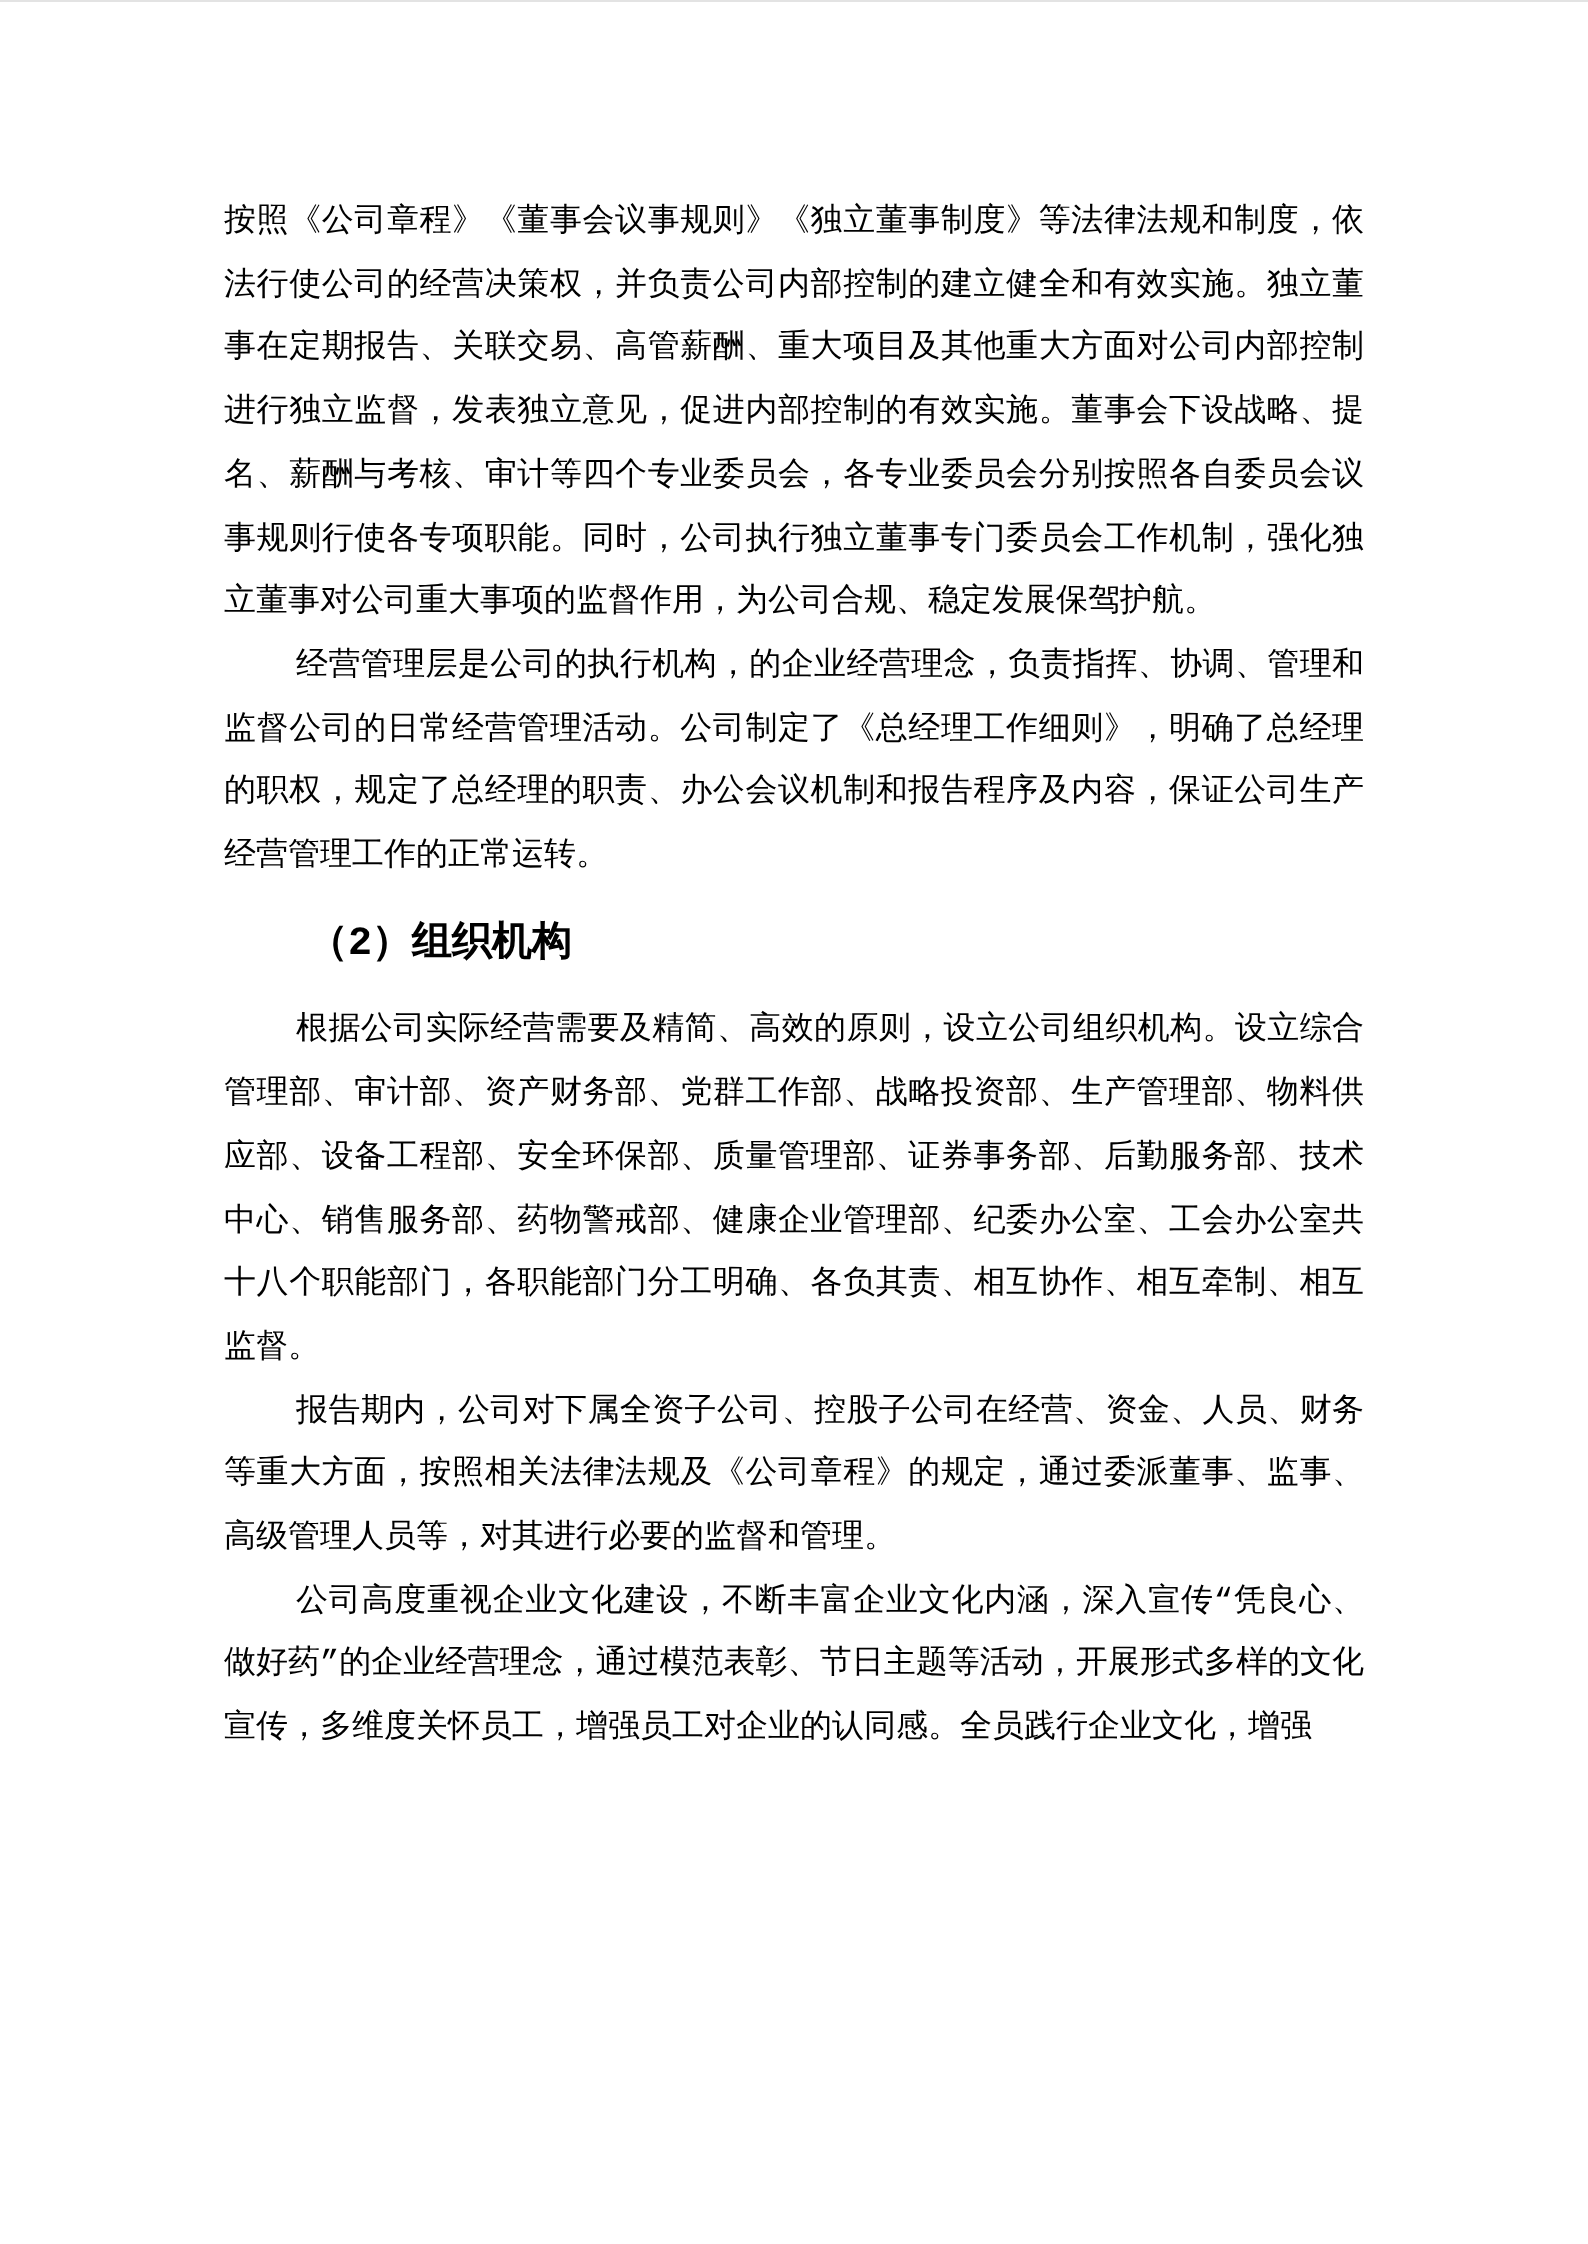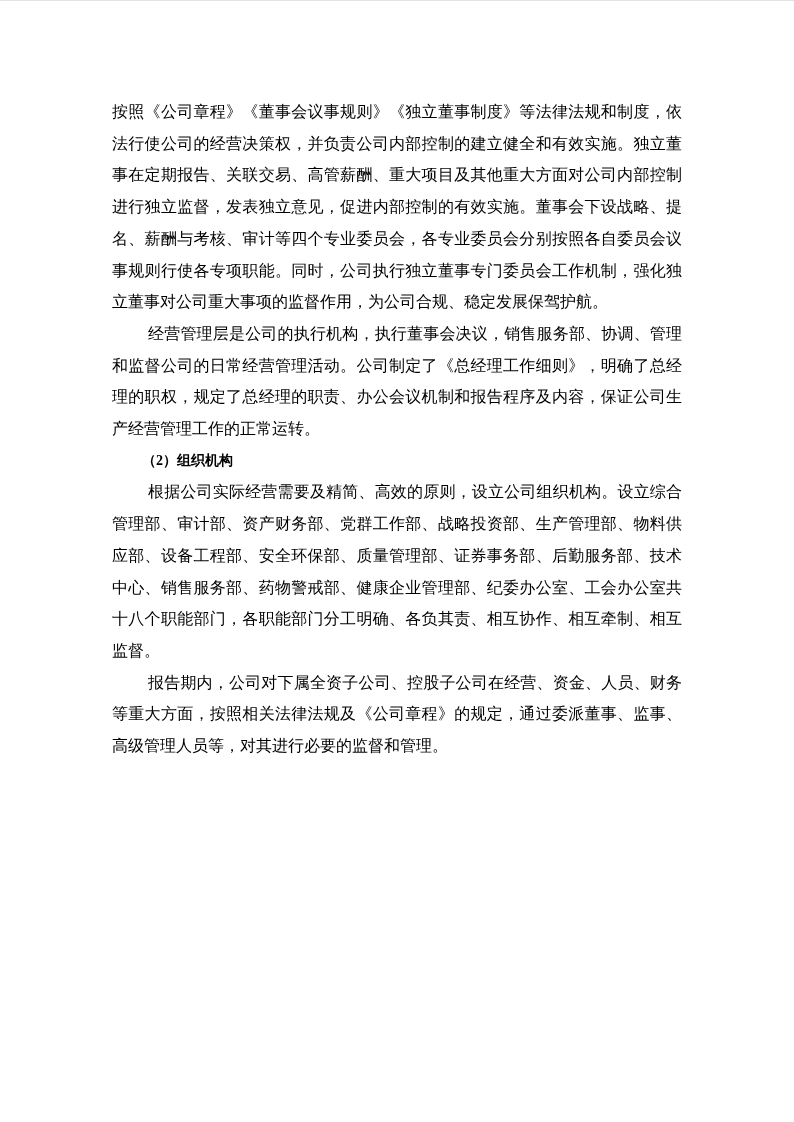--- a/index.html
+++ b/index.html
@@ -12,46 +12,47 @@
     height: 1122px;
     position: relative;
     overflow: hidden;
     border-top: 1px solid #e3e3e3;
   }
   .page-content {
     position: absolute;
     left: 112px;
     top: 95px;
     width: 570px;
-    font-family: Liberation Serif, serif;
+    font-family: Liberation Mono, monospace;
     font-size: 16px;
     line-height: 31.7px;
     color: #000000;
     text-align: justify;
     text-justify: inter-ideograph;
   }
   .para {
     margin: 0;
     padding: 0;
     text-indent: 36px;
   }
   .para.flush {
     text-indent: 0;
   }
   .heading {
-    margin: 0;
+    margin: 12px;
     padding: 0;
     font-weight: bold;
-    font-size: 14px;
+    font-size: 20px;
     line-height: 31.7px;
     text-indent: 30px;
   }
 </style>
 </head>
 <body>
 
 <div class="page-content">
   <p class="para flush">按照《公司章程》《董事会议事规则》《独立董事制度》等法律法规和制度，依法行使公司的经营决策权，并负责公司内部控制的建立健全和有效实施。独立董事在定期报告、关联交易、高管薪酬、重大项目及其他重大方面对公司内部控制进行独立监督，发表独立意见，促进内部控制的有效实施。董事会下设战略、提名、薪酬与考核、审计等四个专业委员会，各专业委员会分别按照各自委员会议事规则行使各专项职能。同时，公司执行独立董事专门委员会工作机制，强化独立董事对公司重大事项的监督作用，为公司合规、稳定发展保驾护航。</p>
-  <p class="para">经营管理层是公司的执行机构，执行董事会决议，销售服务部、协调、管理和监督公司的日常经营管理活动。公司制定了《总经理工作细则》，明确了总经理的职权，规定了总经理的职责、办公会议机制和报告程序及内容，保证公司生产经营管理工作的正常运转。</p>
+  <p class="para">经营管理层是公司的执行机构，的企业经营理念，负责指挥、协调、管理和监督公司的日常经营管理活动。公司制定了《总经理工作细则》，明确了总经理的职权，规定了总经理的职责、办公会议机制和报告程序及内容，保证公司生产经营管理工作的正常运转。</p>
   <h3 class="heading">（2）组织机构</h3>
   <p class="para">根据公司实际经营需要及精简、高效的原则，设立公司组织机构。设立综合管理部、审计部、资产财务部、党群工作部、战略投资部、生产管理部、物料供应部、设备工程部、安全环保部、质量管理部、证券事务部、后勤服务部、技术中心、销售服务部、药物警戒部、健康企业管理部、纪委办公室、工会办公室共十八个职能部门，各职能部门分工明确、各负其责、相互协作、相互牵制、相互监督。</p>
   <p class="para">报告期内，公司对下属全资子公司、控股子公司在经营、资金、人员、财务等重大方面，按照相关法律法规及《公司章程》的规定，通过委派董事、监事、高级管理人员等，对其进行必要的监督和管理。</p>
+  <p class="para">公司高度重视企业文化建设，不断丰富企业文化内涵，深入宣传“凭良心、做好药”的企业经营理念，通过模范表彰、节日主题等活动，开展形式多样的文化宣传，多维度关怀员工，增强员工对企业的认同感。全员践行企业文化，增强</p>
 </div>
 
 </body></html>

